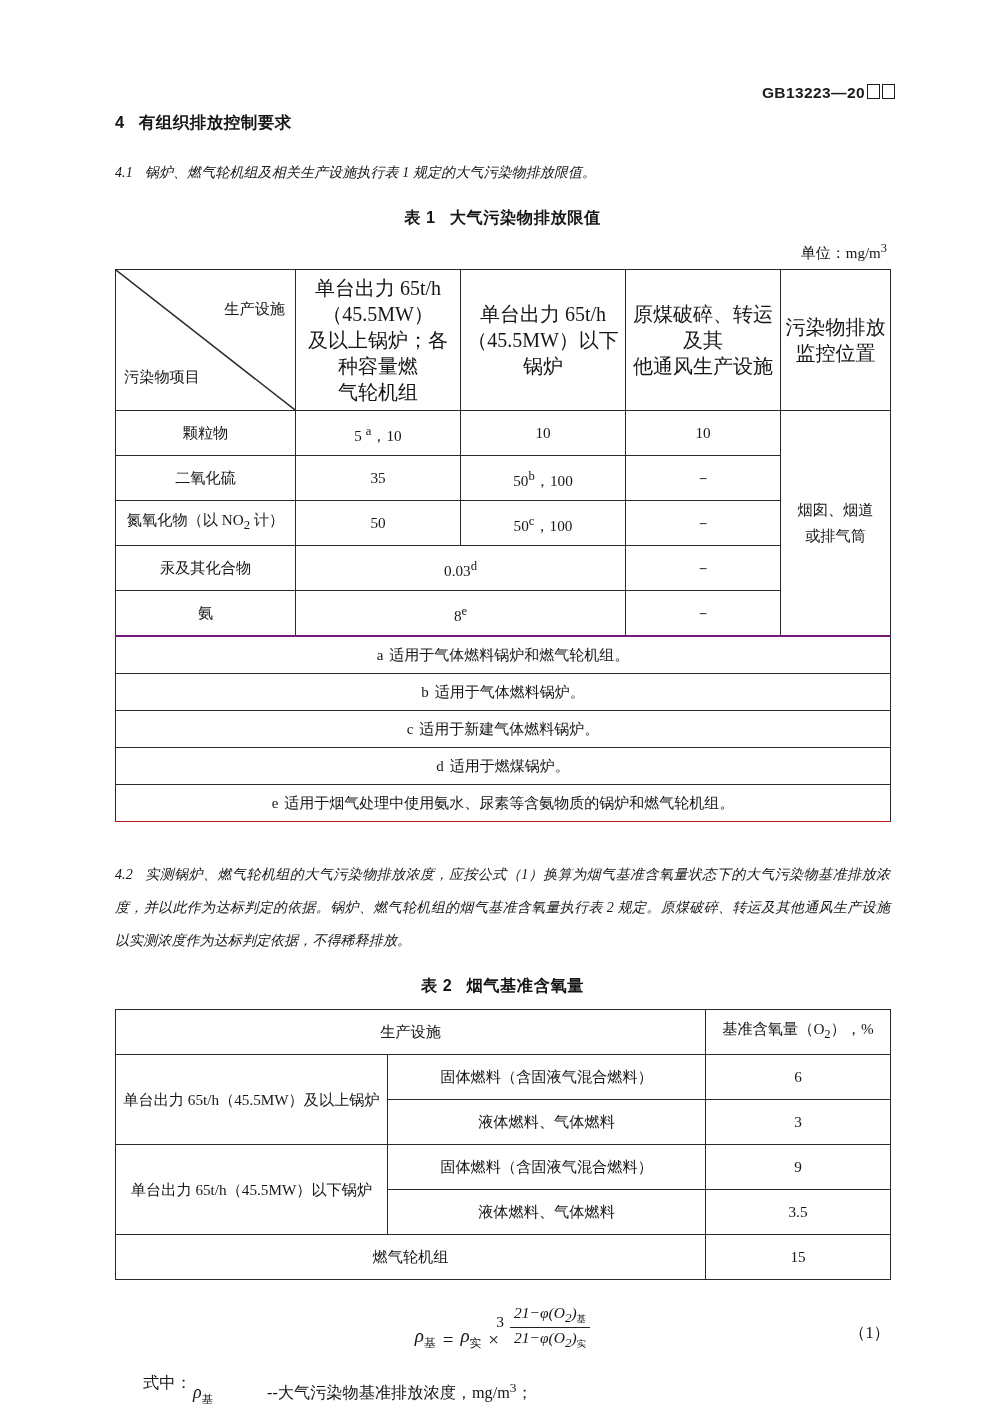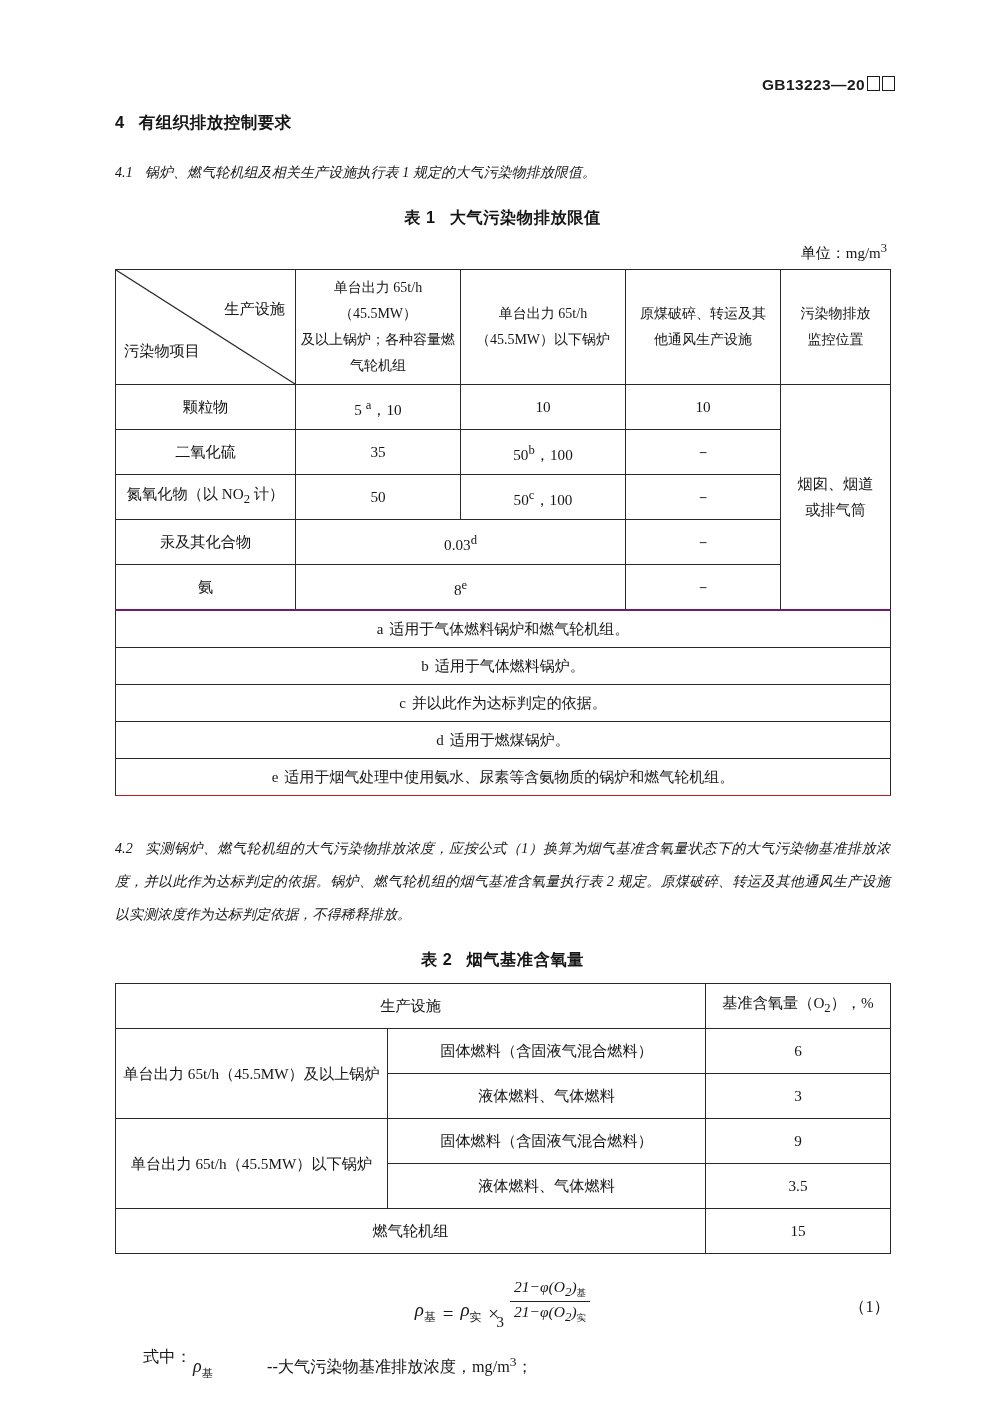--- a/index.html
+++ b/index.html
@@ -18,21 +18,21 @@
   .page {
     position: relative;
     width: 1000px;
     height: 1413px;
     box-sizing: border-box;
     padding: 0;
   }
   
   .run-head {
     position: absolute;
-    top: 76px;
+    top: 84px;
     right: 105px;
     font-family: "Liberation Sans", "DejaVu Sans", sans-serif;
     font-size: 15.5px;
     letter-spacing: 0.4px;
     font-weight: 600;
     color: #1b1b1b;
     white-space: nowrap;
   }
   .run-head .box {
     display: inline-block;
@@ -118,21 +118,21 @@
     right: 10px;
     top: 26px;
     font-size: 15.2px;
   }
   td.diag .bl-lab {
     position: absolute;
     left: 8px;
     bottom: 20px;
     font-size: 15.2px;
   }
-  td.t1-head { height: 98px; line-height: 30px; font-size: 14px; }
+  td.t1-head { height: 98px; line-height: 30px; font-size: 20px; }
   tr.t1-row td { height: 34px; }
   td.monitor { line-height: 34px; }
 
   
   td.fn {
     text-align: left;
     padding: 8px 10px 8px 12px;
     line-height: 30px;
     font-size: 15.0px;
     border-top: none;
@@ -335,21 +335,21 @@
           <td><span>－</span></td>
         </tr>
 
         <tr>
           <td class="fn first" colspan="5"><span class="mk">a</span><span>适用于气体燃料锅炉和燃气轮机组。</span></td>
         </tr>
         <tr>
           <td class="fn" colspan="5"><span class="mk">b</span><span>适用于气体燃料锅炉。</span></td>
         </tr>
         <tr>
-          <td class="fn" colspan="5"><span class="mk">c</span><span>并以此作为达标判定的依据。</span></td>
+          <td class="fn" colspan="5"><span class="mk">c</span><span>适用于新建气体燃料锅炉。</span></td>
         </tr>
         <tr>
           <td class="fn" colspan="5"><span class="mk">d</span><span>适用于燃煤锅炉。</span></td>
         </tr>
         <tr>
           <td class="fn last" colspan="5"><span class="mk">e</span><span>适用于烟气处理中使用氨水、尿素等含氨物质的锅炉和燃气轮机组。</span></td>
         </tr>
       </tbody>
     </table>
 

